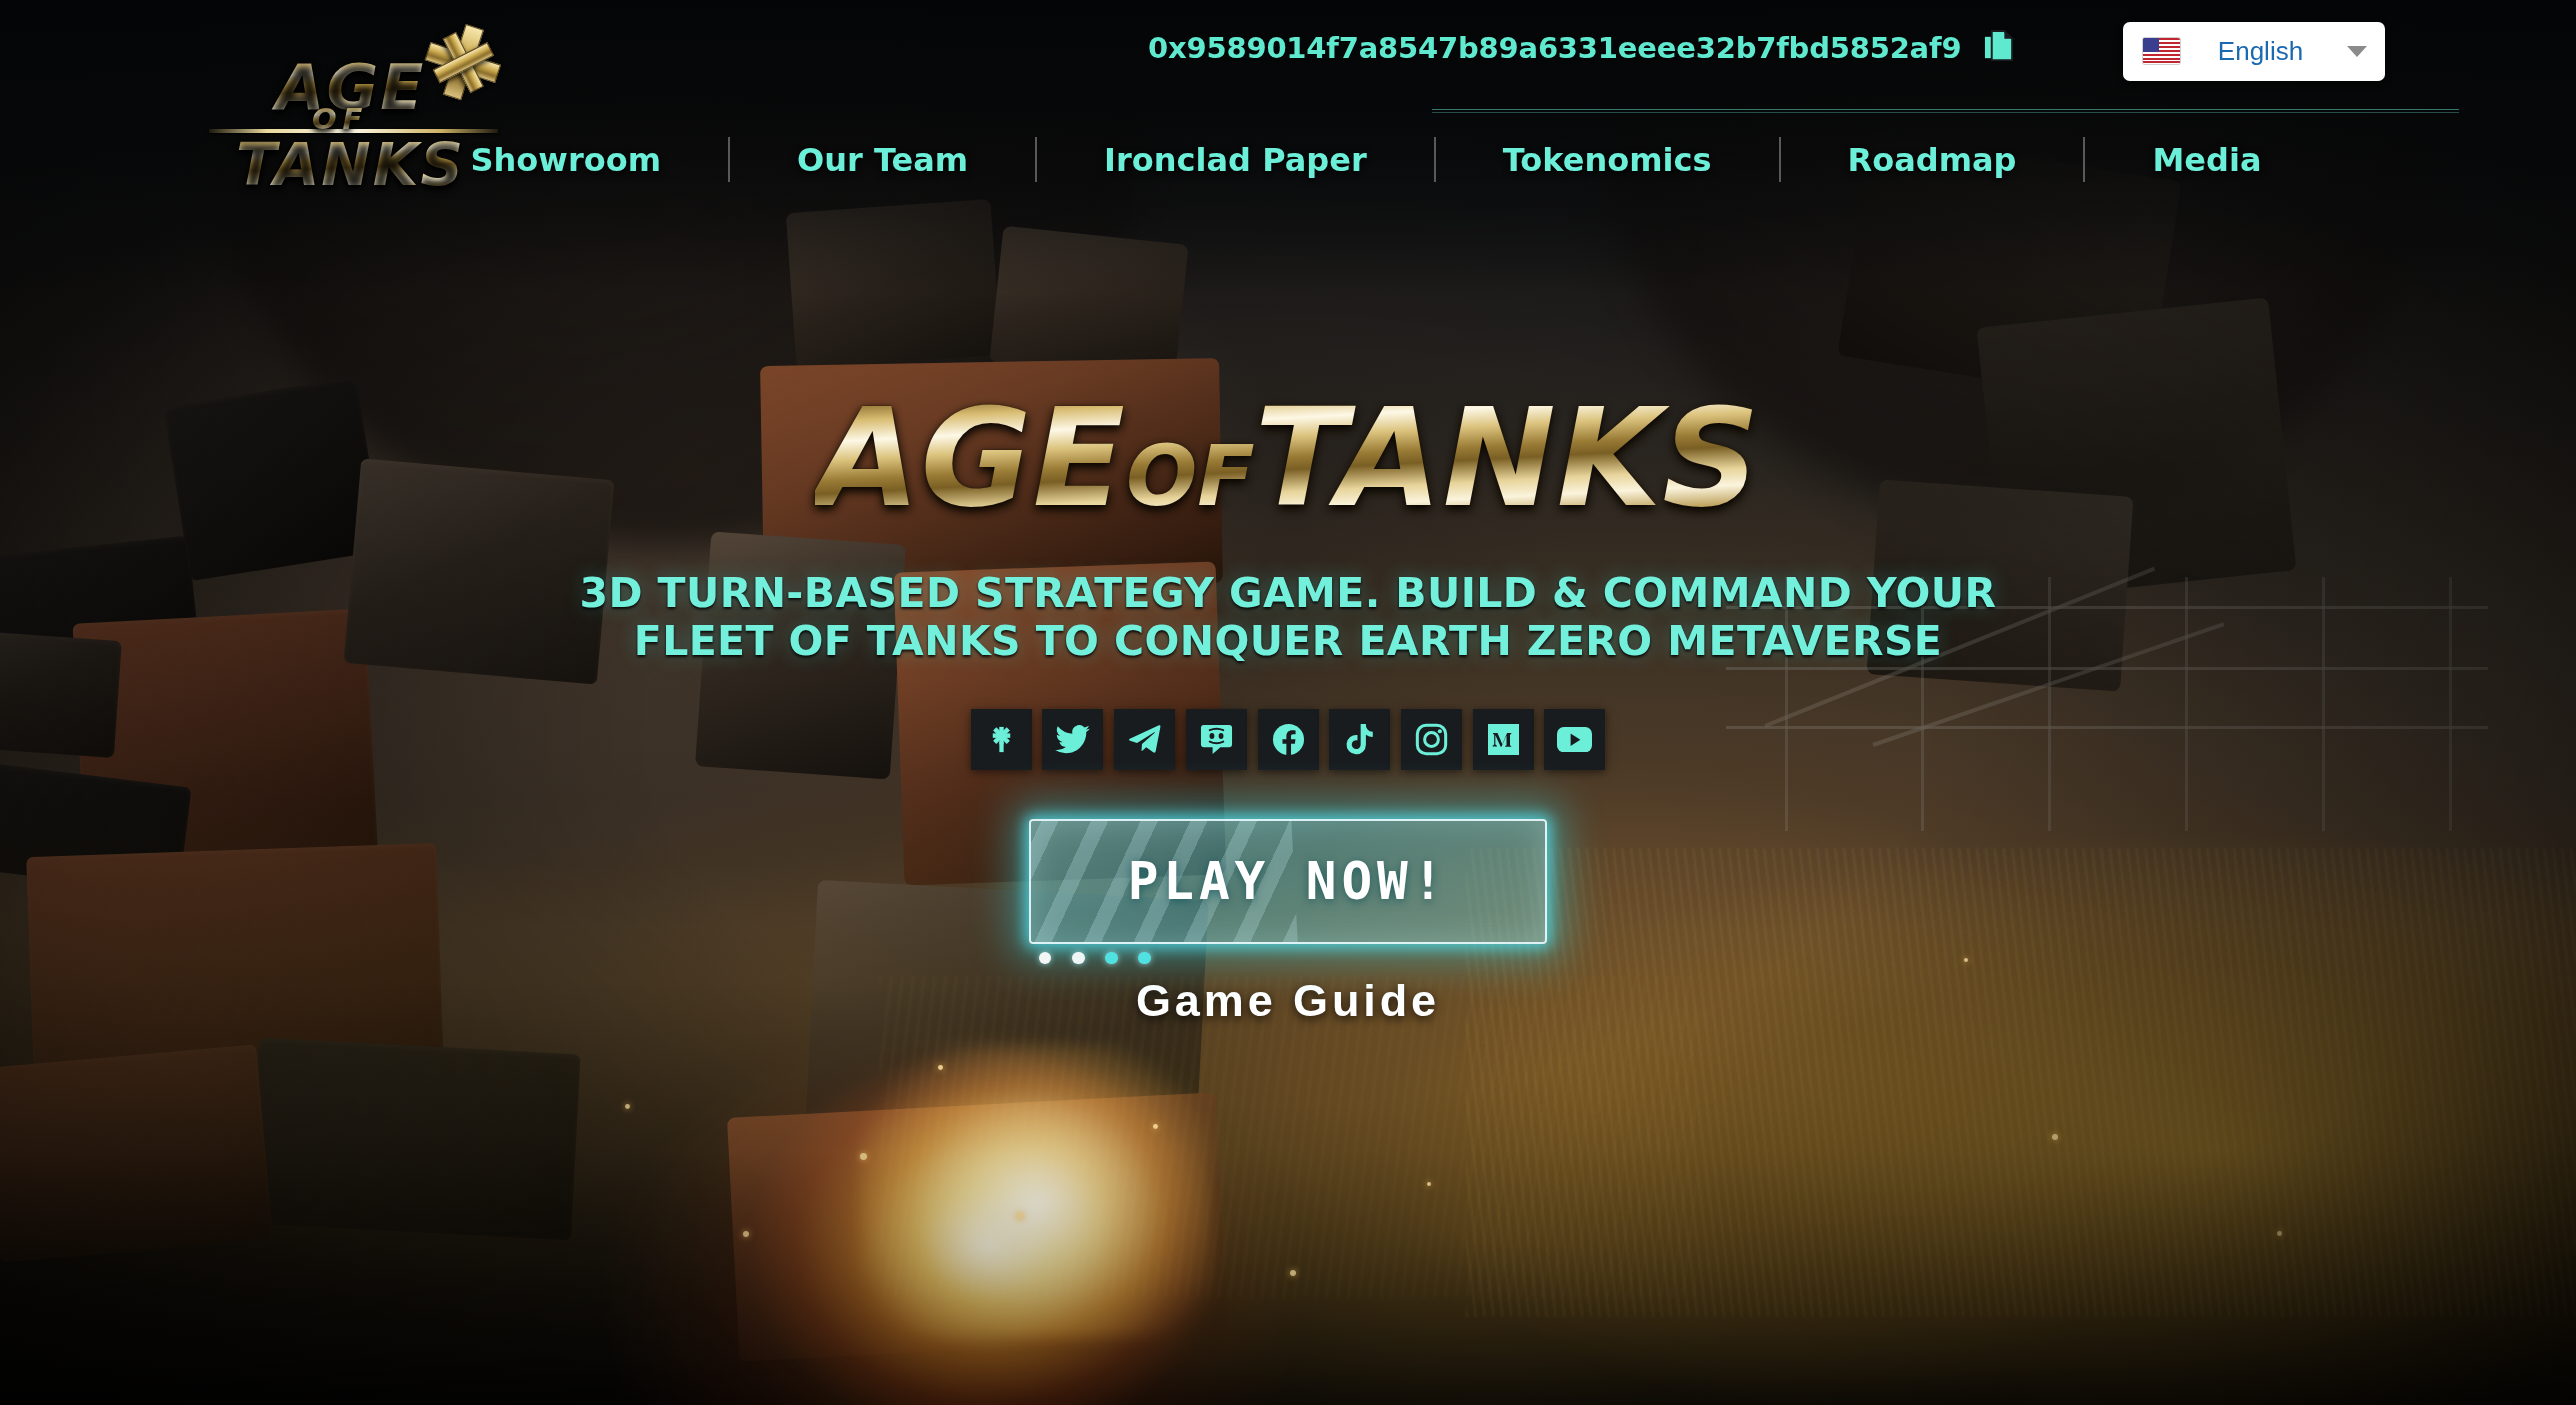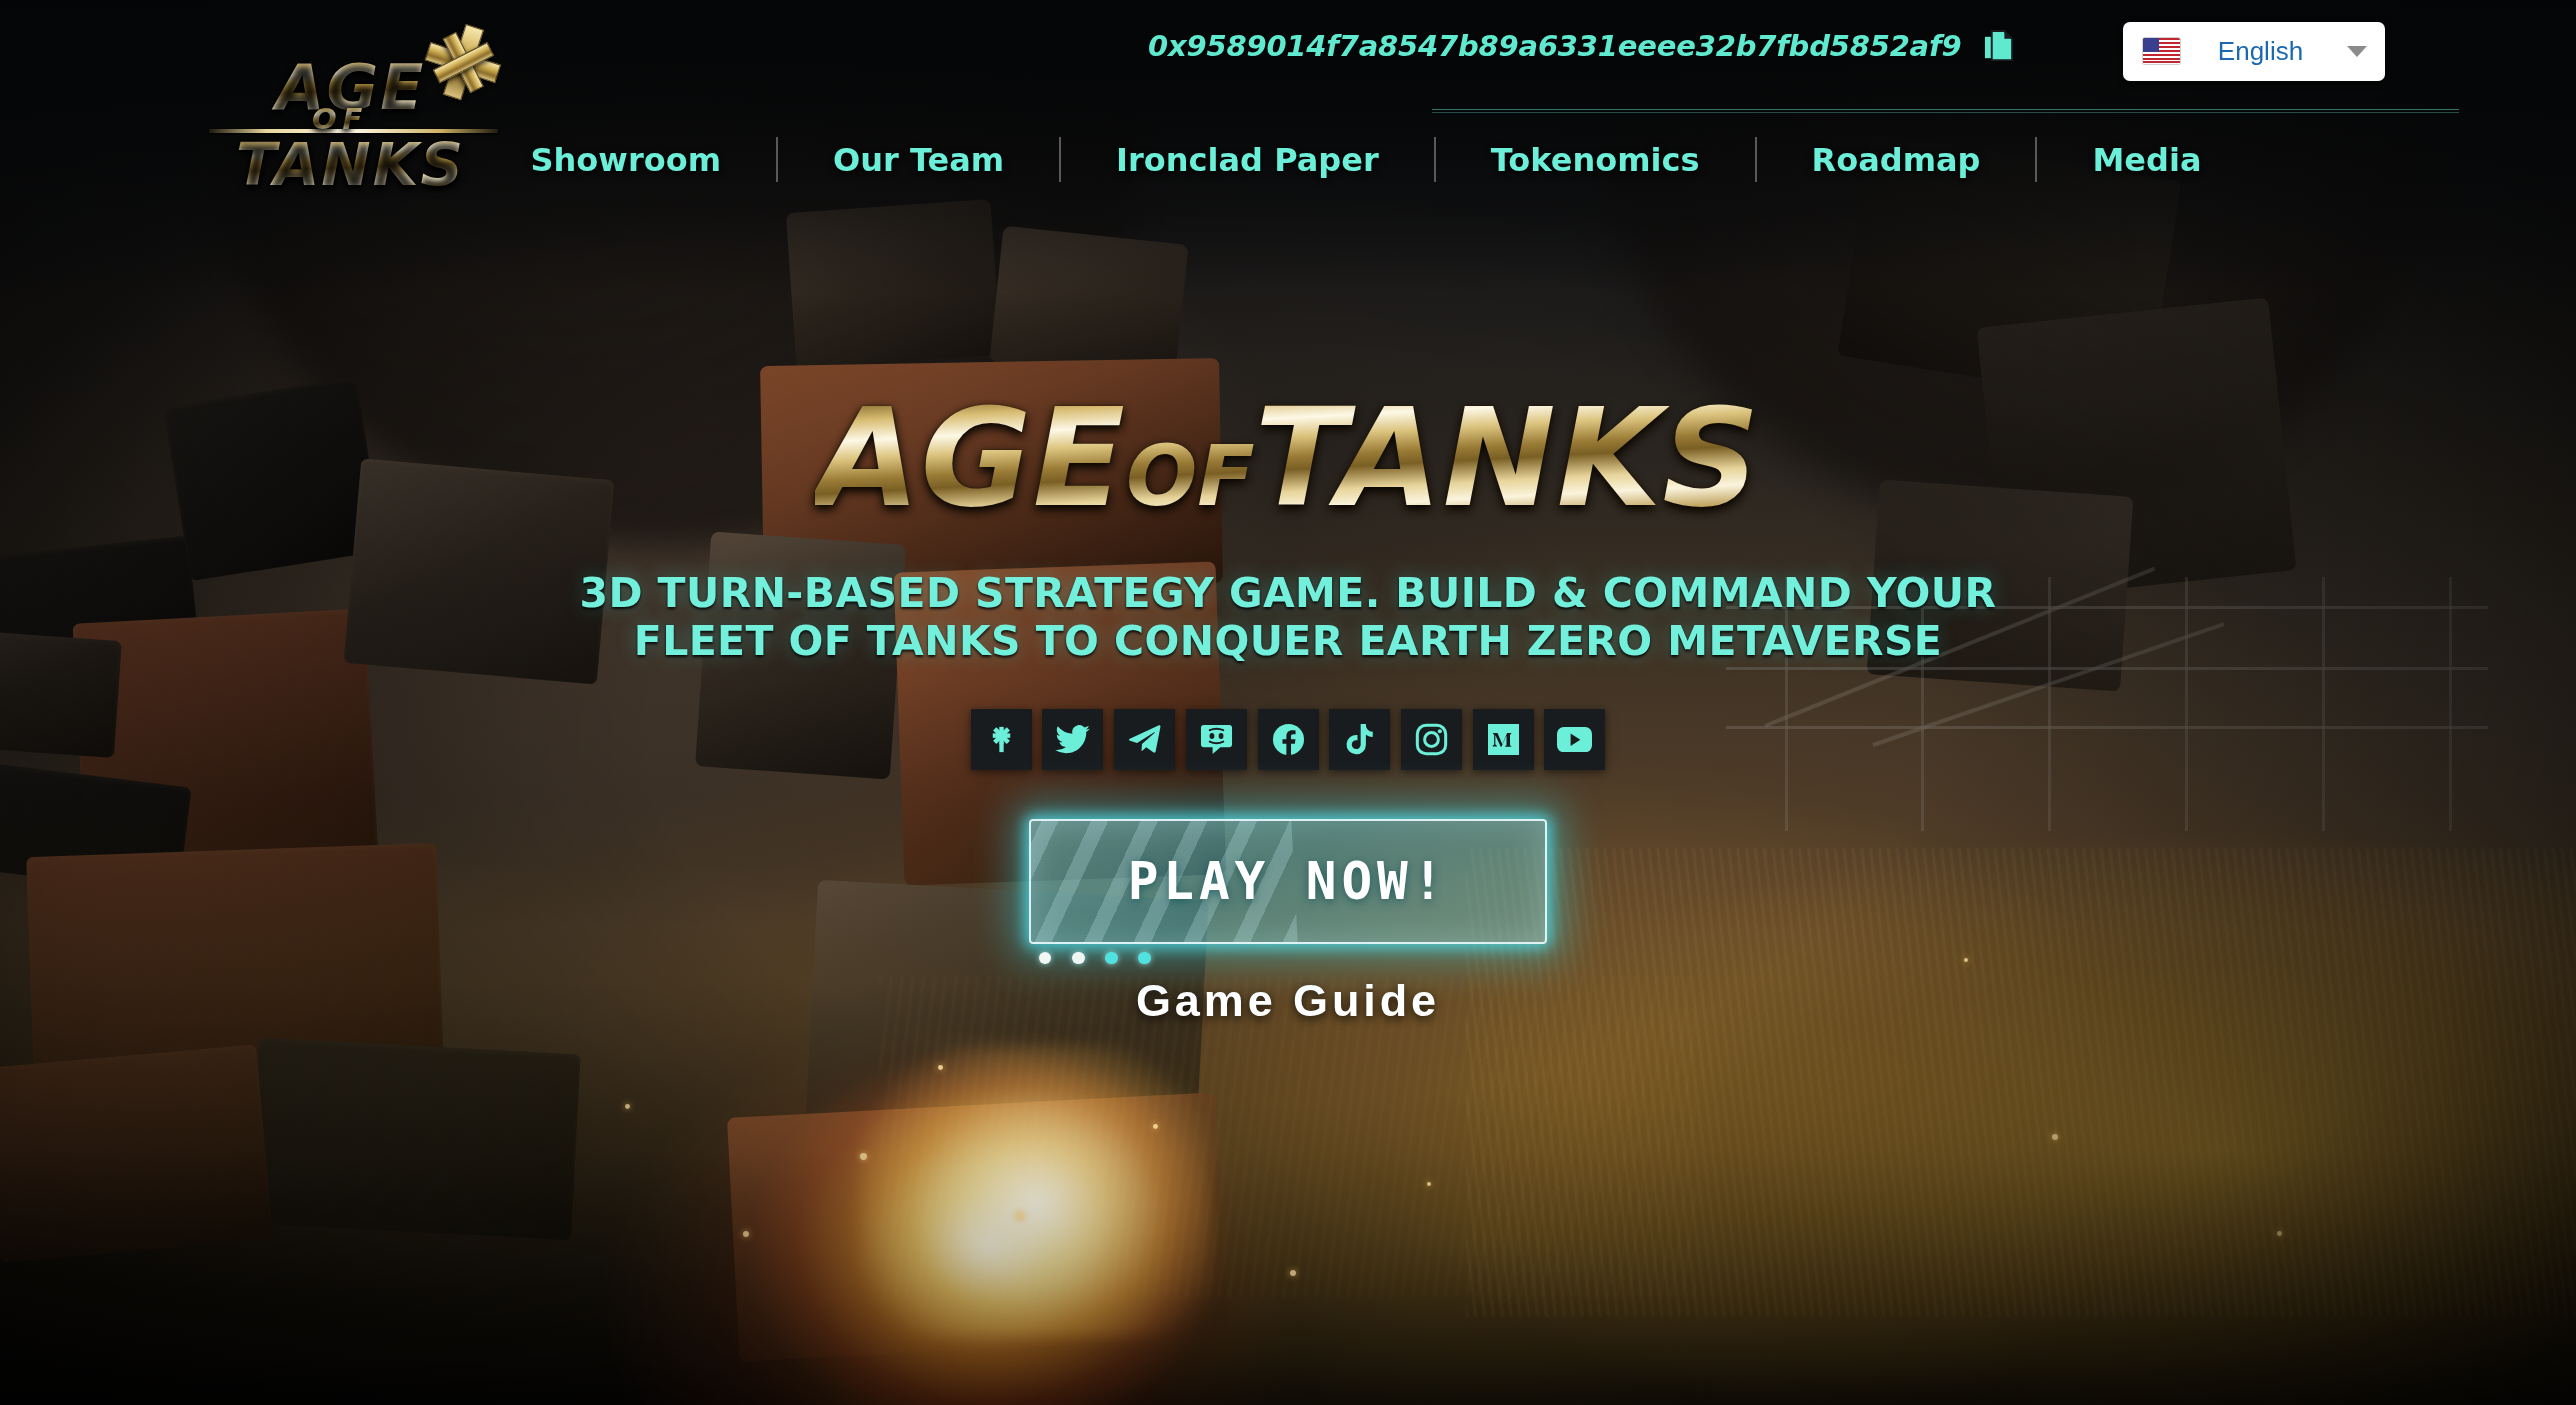--- a/index.html
+++ b/index.html
@@ -192,21 +192,21 @@
   }
   .logo-emblem .arm {
     position:absolute; left:50%; top:50%;
     background:linear-gradient(180deg, #f6e7ae 0%, #cdab50 38%, #8a6c2a 70%, #d8c07c 100%);
     border:1px solid rgba(70,52,18,0.85);
     box-shadow:0 2px 4.9px rgba(0,0,0,0.8);
   }
 
   .addr-row {
     position:absolute; left:1148px; top:29px;
-    display:flex; align-items:flex-start; gap:21.5px;font-style:italic;
+    display:flex; align-items:center; gap:21.5px;
   }
   .addr-text {
     font-family:"DejaVu Sans", sans-serif;
     font-size:29px; font-weight:bold;
     color:#5fead0;
     letter-spacing:-0.2px;
     white-space:nowrap;
   }
   .copy-btn { width:33px; height:37px; position:relative; cursor:pointer; }
 
@@ -253,21 +253,21 @@
   .divider {
     position:absolute; left:1432px; right:117px; top:109px; height:3.9px;
     background:
       linear-gradient(180deg, rgba(92,210,188,0.55) 0 1px, rgba(0,0,0,0) 1px 2.9px, rgba(92,210,188,0.35) 2.9px 3.9px);
   }
 
   
   .nav {
     position:absolute; left:0; right:0; top:137px;
     display:flex; align-items:center; justify-content:center;
-    gap:4px;
+    gap:16px;
     padding-left:156px;
   }
   .nav-item {
     font-size:32px; font-weight:bold;
     color:#6cefd9;
     font-family:"DejaVu Sans", sans-serif;
     padding:3.9px 51px;
     white-space:nowrap;
     cursor:pointer;
     text-shadow:0 2px 7.8px rgba(0,0,0,0.9);

